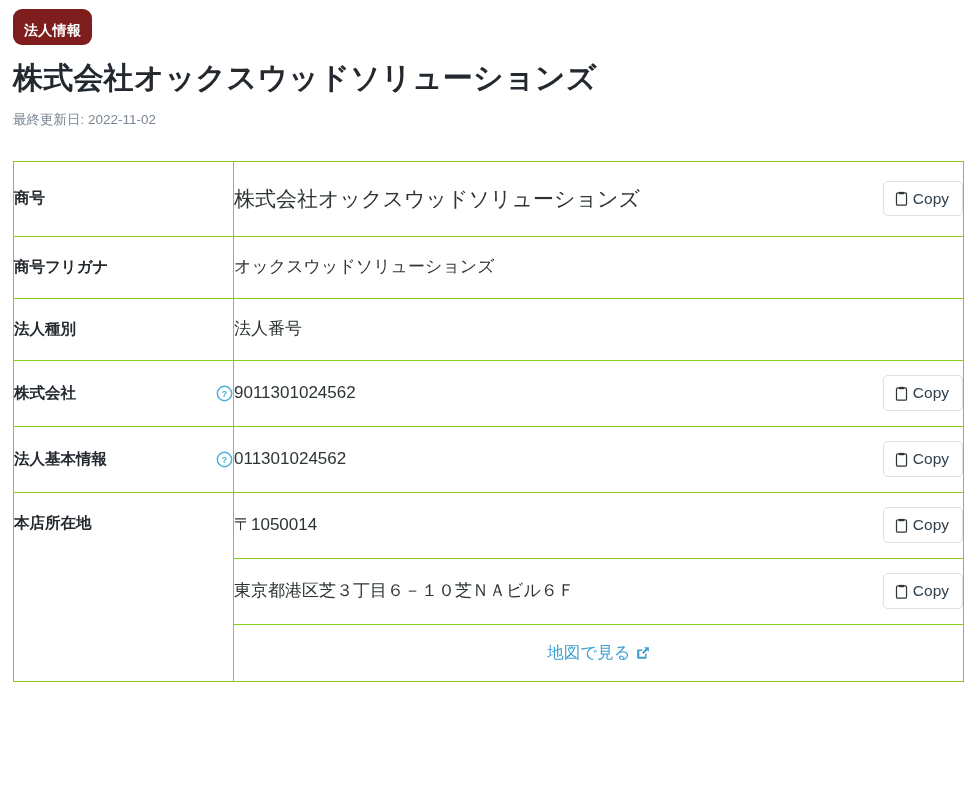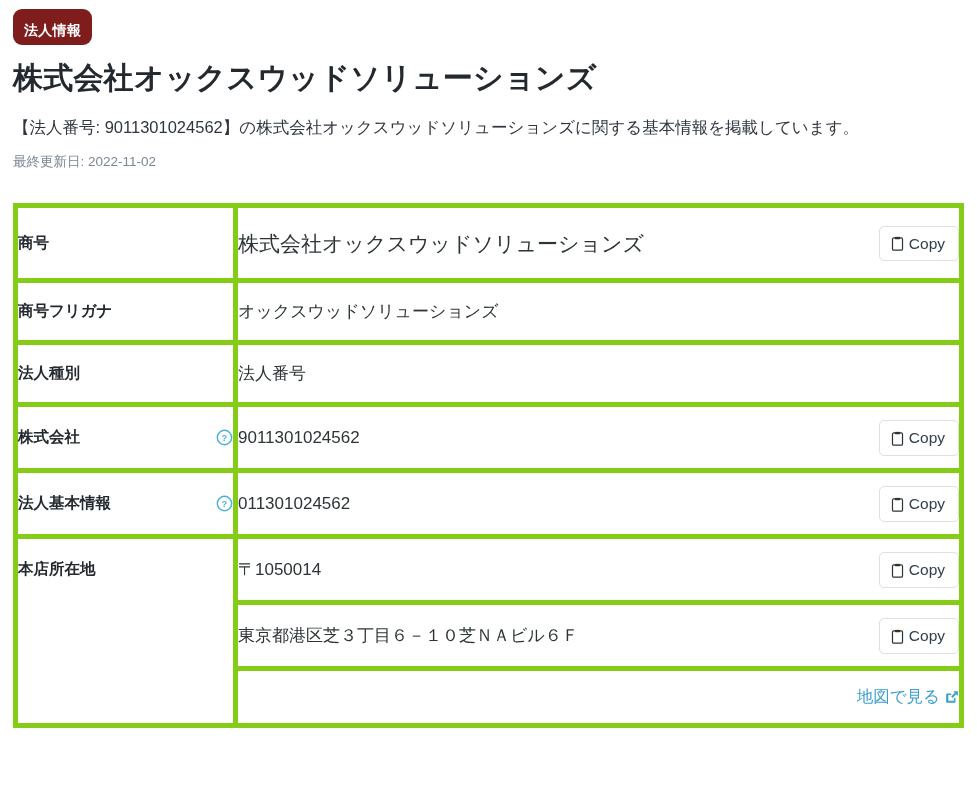--- a/index.html
+++ b/index.html
@@ -77,21 +77,21 @@
 
   table.info {
     width: 951px;
     border-collapse: collapse;
     table-layout: fixed;
     border: 1px solid #dcdcdc;
     margin-top: 9px;
     background: #fff;
   }
   table.info td {
-    border: 5px solid #84cc16;
+    border: 1px solid #84cc16;
     vertical-align: middle;
     padding: 0;
   }
   td.label {
     width: 220px;
     padding: 0 16px 0 14px;
     font-size: 15.5px;
     font-weight: 700;
     color: #23292e;
     border-right: 1px solid #e3e3e3;
@@ -194,21 +194,20 @@
 <body>
 
 <div class="page">
 
   <div class="badge-row">
     <span class="badge">法人情報</span>
   </div>
 
   <h1 class="page-title">株式会社オックスウッドソリューションズ</h1>
 
-  <p class="lead">【法人番号: 9011301024562】の株式会社オックスウッドソリューションズに関する基本情報を掲載しています。</p>
 
   <p class="updated">最終更新日: 2022-11-02</p>
 
   <div class="card">
 
     <table class="info">
       <tbody>
 
         <tr class="r-trade">
           <td class="label">
@@ -353,21 +352,21 @@
                   </svg>
                 </span>
                 <span>Copy</span>
               </button>
             </div>
           </td>
         </tr>
 
         <tr class="r-maplink">
           <td class="value">
-            <div class="value-inner" style="justify-content:flex-end;">
+            <div class="value-inner" style="justify-content:center;">
               <span class="map-link">
                 <span>地図で見る</span>
                 <span class="ext">
                   <svg viewBox="0 0 16 16" width="14" height="14" aria-hidden="true">
                     <path d="M2.2 4.0h5.0v1.6H3.8v6.6h6.6V8.8h1.6v5.0c0 0.5-0.4 0.9-0.9 0.9H2.2c-0.5 0-0.9-0.4-0.9-0.9V4.9c0-0.5 0.4-0.9 0.9-0.9z" fill="#3d9fd0"></path>
                     <path d="M9.3 1.3h5.4v5.4l-1.9-1.9-4.2 4.2-1.6-1.6 4.2-4.2z" fill="#3d9fd0"></path>
                   </svg>
                 </span>
               </span>
             </div>

